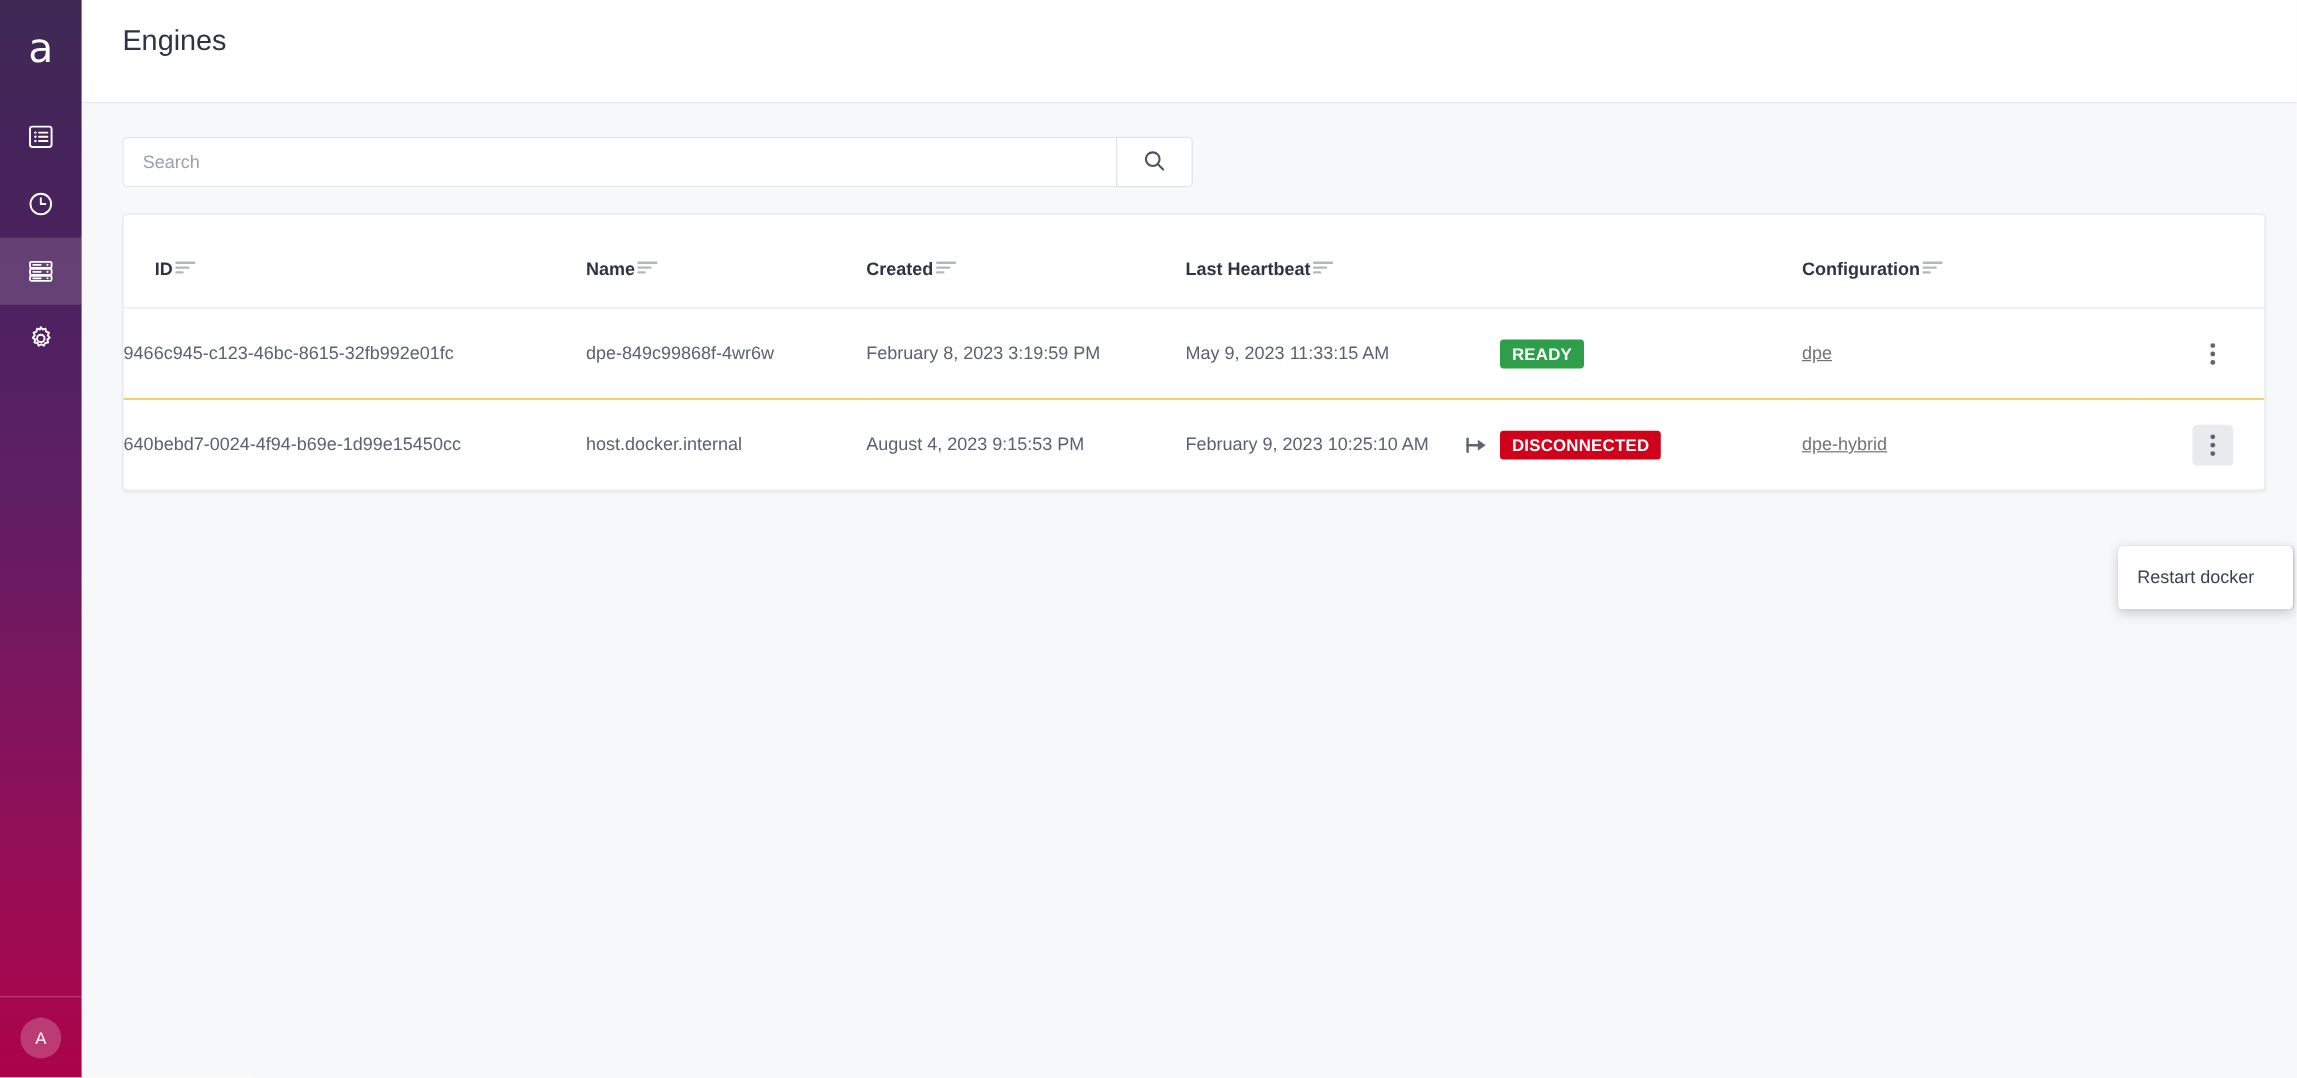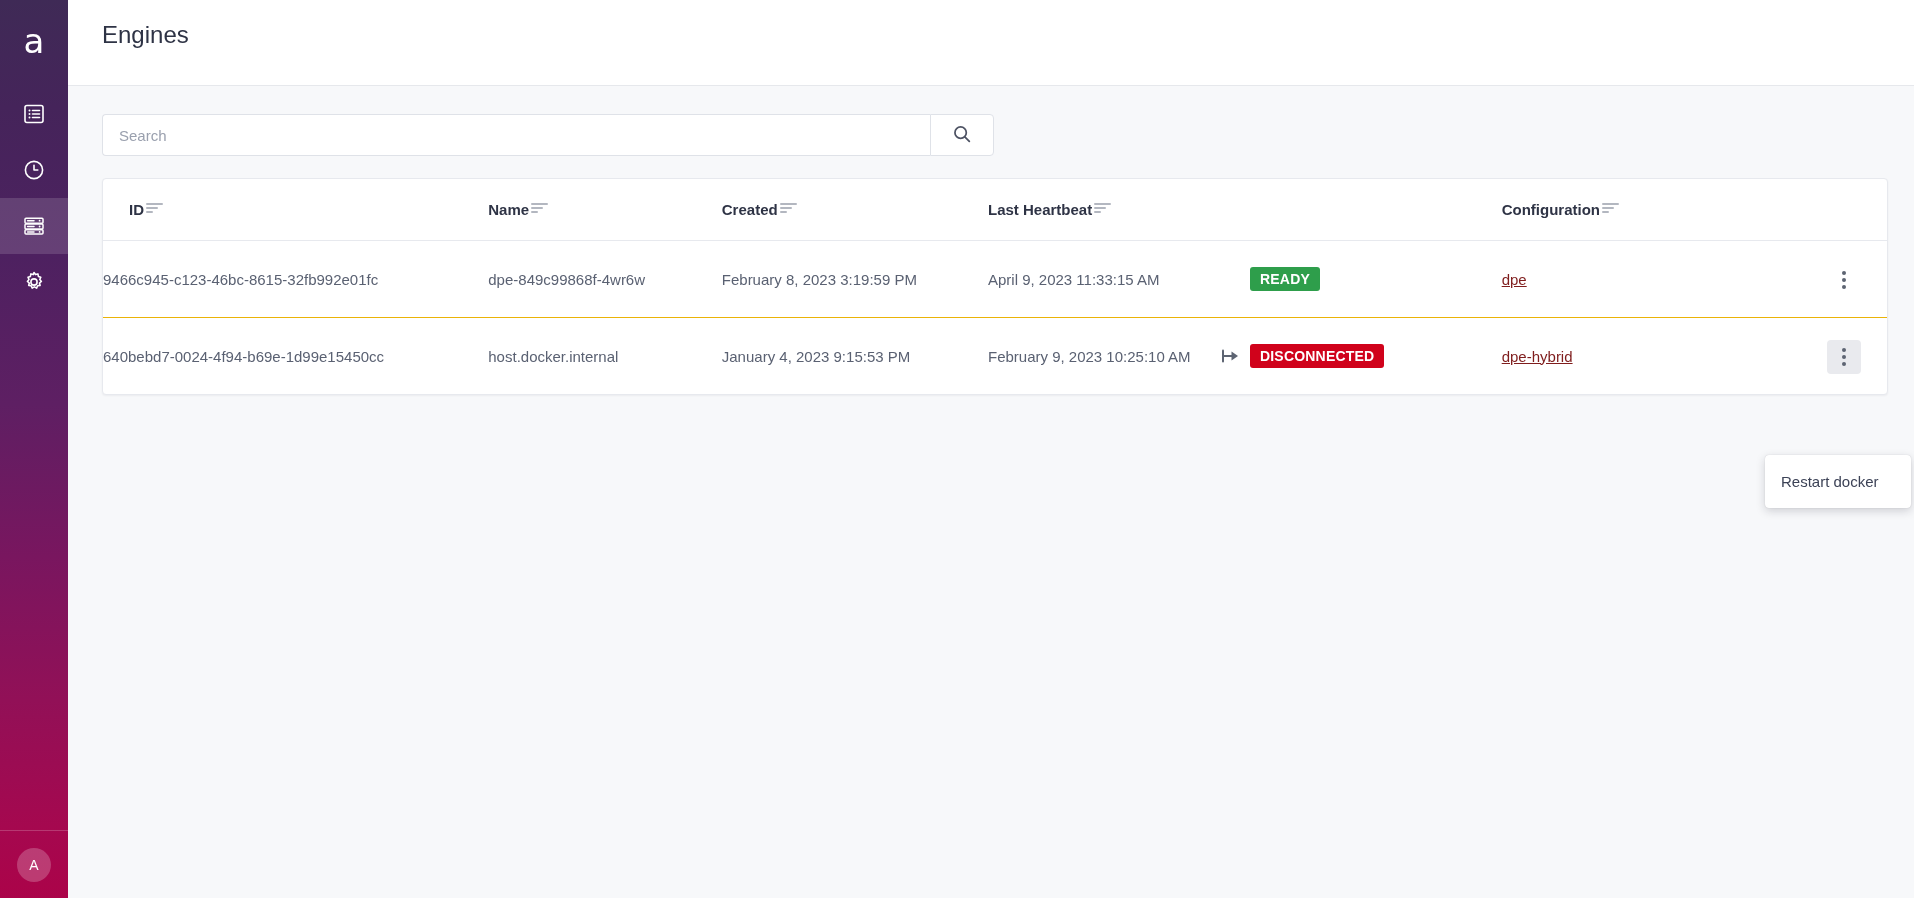--- a/index.html
+++ b/index.html
@@ -185,20 +185,21 @@
     font-weight: 700;
     padding: 22px 0 22px 0;
     border-bottom: 1px solid #e7e9ee;
     white-space: nowrap;
   }
   table.engines th .th-inner {
     display: flex;
     align-items: flex-start;
     gap: 2px;
     cursor: pointer;
+    margin-top: 15px;
   }
   table.engines td {
     font-size: 15px;
     color: #5a6172;
     padding: 20px 0;
     border-bottom: 1px solid #eab308;
     white-space: nowrap;
     vertical-align: middle;
   }
   table.engines tr:last-child td { border-bottom: none; }
@@ -229,21 +230,21 @@
     border-radius: 3px;
     color: #ffffff;
     font-size: 14px;
     font-weight: 700;
     letter-spacing: 0.2px;
   }
   .badge-ready { background: #2e9e4b; }
   .badge-disconnected { background: #d0021b; }
 
   a.config-link {
-    color: #7f1d1d;
+    color: #737373;
     text-decoration: underline;
     font-size: 15px;
     cursor: pointer;
   }
 
   .kebab-cell { text-align: right; padding-right: 26px !important; position: relative; }
   .kebab-btn {
     display: inline-flex;
     align-items: center;
     justify-content: center;
@@ -442,21 +443,21 @@
             </tr>
           </thead>
           <tbody>
 
             <tr>
               <td class="cell-pad-id">9466c945-c123-46bc-8615-32fb992e01fc</td>
               <td>dpe-849c99868f-4wr6w</td>
               <td>February 8, 2023 3:19:59 PM</td>
               <td>
                 <span class="heartbeat-cell">
-                  <span class="hb-time">April 9, 2023 11:33:15 AM</span>
+                  <span class="hb-time">May 9, 2023 11:33:15 AM</span>
                   <span class="hb-icon empty"></span>
                   <span class="badge badge-ready">READY</span>
                 </span>
               </td>
               <td>
                 <a class="config-link">dpe</a>
               </td>
               <td class="kebab-cell">
                 <button class="kebab-btn">
                   <span class="kebab-dots">
@@ -464,21 +465,21 @@
                     <span class="kebab-dot"></span>
                     <span class="kebab-dot"></span>
                   </span>
                 </button>
               </td>
             </tr>
 
             <tr>
               <td class="cell-pad-id">640bebd7-0024-4f94-b69e-1d99e15450cc</td>
               <td>host.docker.internal</td>
-              <td>January 4, 2023 9:15:53 PM</td>
+              <td>August 4, 2023 9:15:53 PM</td>
               <td>
                 <span class="heartbeat-cell">
                   <span class="hb-time">February 9, 2023 10:25:10 AM</span>
                   <span class="hb-icon">
                     <svg width="20" height="16" viewBox="0 0 20 16" fill="none" stroke="#5d6472" stroke-width="2">
                       <line x1="3" y1="2.5" x2="3" y2="13.5" stroke-linecap="round"></line>
                       <line x1="3" y1="8" x2="13" y2="8" stroke-linecap="round"></line>
                       <polygon points="11.5,3.4 18,8 11.5,12.6" fill="#5d6472" stroke="none"></polygon>
                     </svg>
                   </span>

